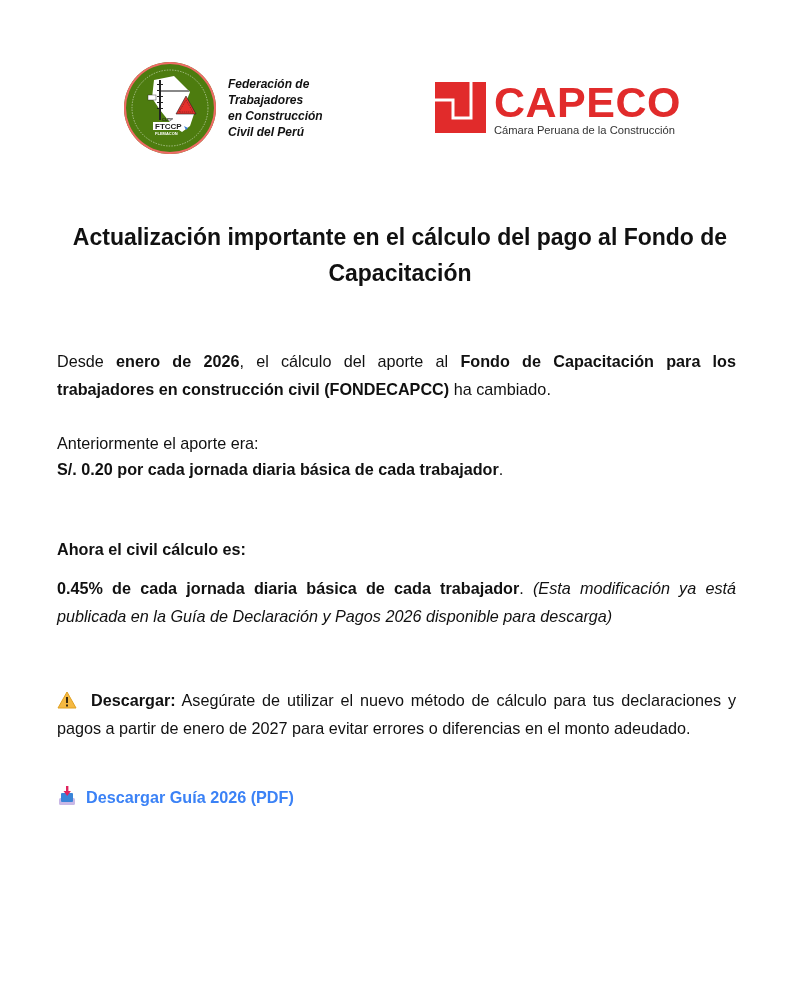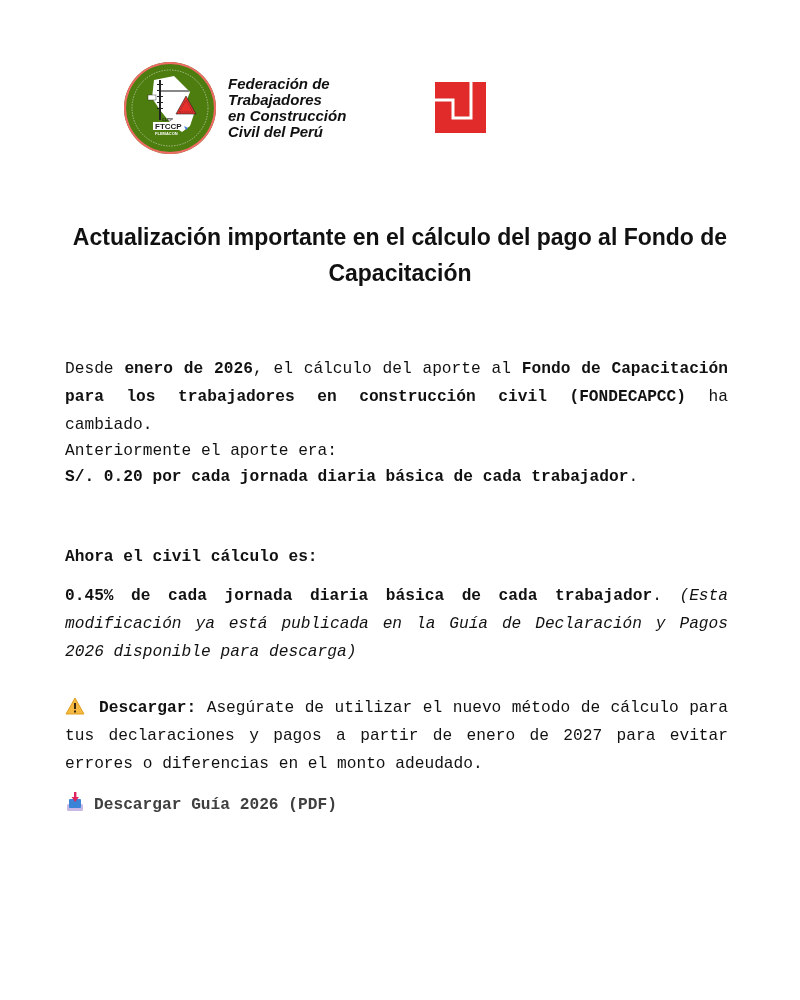--- a/index.html
+++ b/index.html
@@ -36,21 +36,21 @@
       background: #4d7c0f;
       position: relative;
       box-shadow: inset 0 0 0 2px #f06a66;
     }
     .ftccp-seal svg { position: absolute; left: 0; top: 0; }
     .ftccp-name {
       margin-left: 12px;
       font-family: "Liberation Sans", sans-serif;
       font-style: italic;
       font-weight: bold;
-      font-size: 15px;
+      font-size: 12px;
       line-height: 16px;
       color: #111111;
     }
     .ftccp-name div { white-space: nowrap; }
     .capeco-logo {
       position: absolute;
       left: 435px;
       top: 20px;
       display: flex;
       align-items: flex-start;
@@ -96,23 +96,22 @@
     .content {
       position: absolute;
       left: 57px;
       width: 679px;
       font-family: "Liberation Sans", sans-serif;
       font-size: 16.2px;
       line-height: 28px;
       color: #111111;
     }
     .content p {
-      margin: 8px;
+      margin: 0;
       text-align: justify;
-      font-family: Liberation Mono, monospace;
     }
     .p1 { top: 347px; }
     .p2 { top: 429px; }
     .p3 { top: 455px; }
     .p4 { top: 535px; }
     .p5 { top: 574px; }
     .p6 { top: 686px; }
     .p7 { top: 783px; }
     b { font-weight: bold; }
     i { font-style: italic; }
@@ -125,21 +124,21 @@
     }
     .dl-icon {
       display: inline-block;
       width: 20px;
       height: 20px;
       vertical-align: -3px;
       margin-right: 9px;
     }
     .download-link {
       font-weight: bold;
-      color: #404040;
+      color: #3b82f6;
       text-decoration: none;
       cursor: pointer;
     }
   </style>
 </head>
 <body>
 
 <div class="logos">
   <div class="ftccp-logo">
     <div class="ftccp-seal">
@@ -170,20 +169,24 @@
       <div>Civil del Perú</div>
     </div>
   </div>
 
   <div class="capeco-logo">
     <svg class="capeco-mark" viewBox="0 0 51 51">
       <rect x="0" y="0" width="51" height="51" fill="#e12b2b"></rect>
       <path d="M0 18 L18 18 L18 36 L36 36 L36 0" fill="none" stroke="#ffffff" stroke-width="3"></path>
       <path d="M18 18 L18 0" fill="none" stroke="#ffffff" stroke-width="0"></path>
     </svg>
+    <div class="capeco-text">
+      <div class="capeco-word">CAPECO</div>
+      <div class="capeco-sub">Cámara Peruana de la Construcción</div>
+    </div>
   </div>
 </div>
 
 <h1 class="title">Actualización importante en el cálculo del pago al Fondo de Capacitación</h1>
 
 <div class="content p1">
   <p><span>Desde </span><b>enero de 2026</b><span>, el cálculo del aporte al </span><b>Fondo de Capacitación para los trabajadores en construcción civil (FONDECAPCC)</b><span> ha cambiado.</span></p>
 </div>
 
 <div class="content p2">

